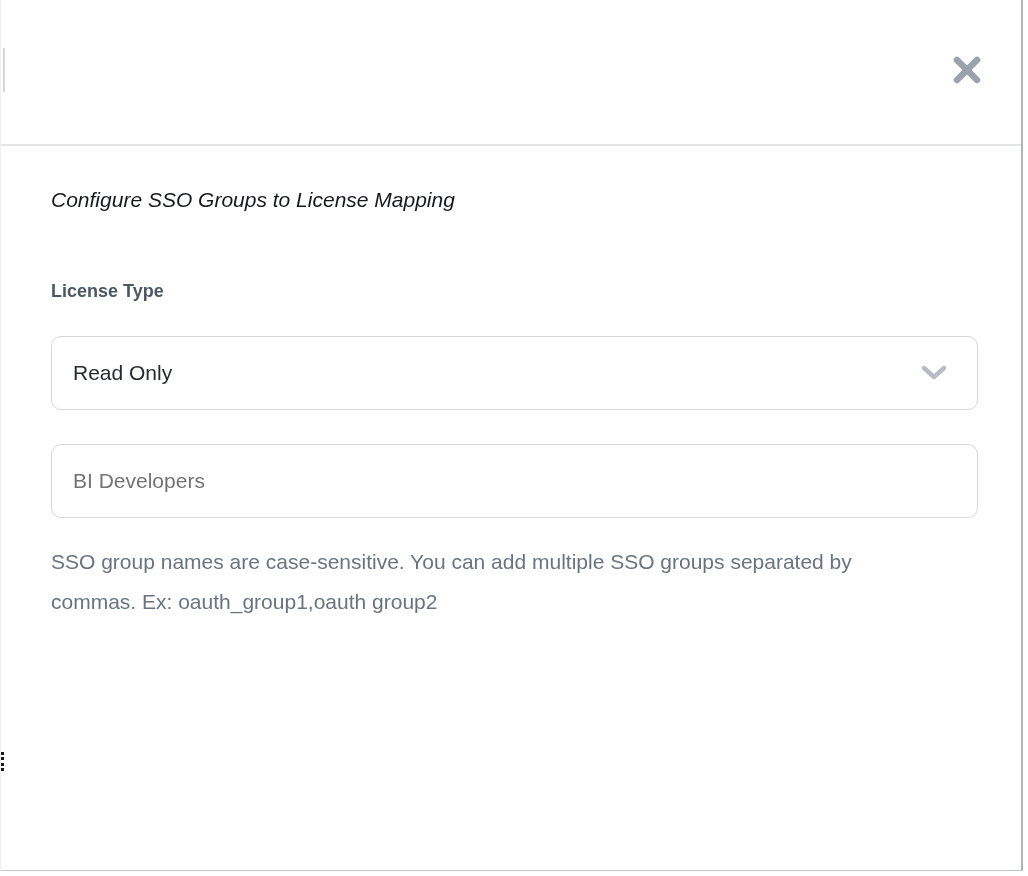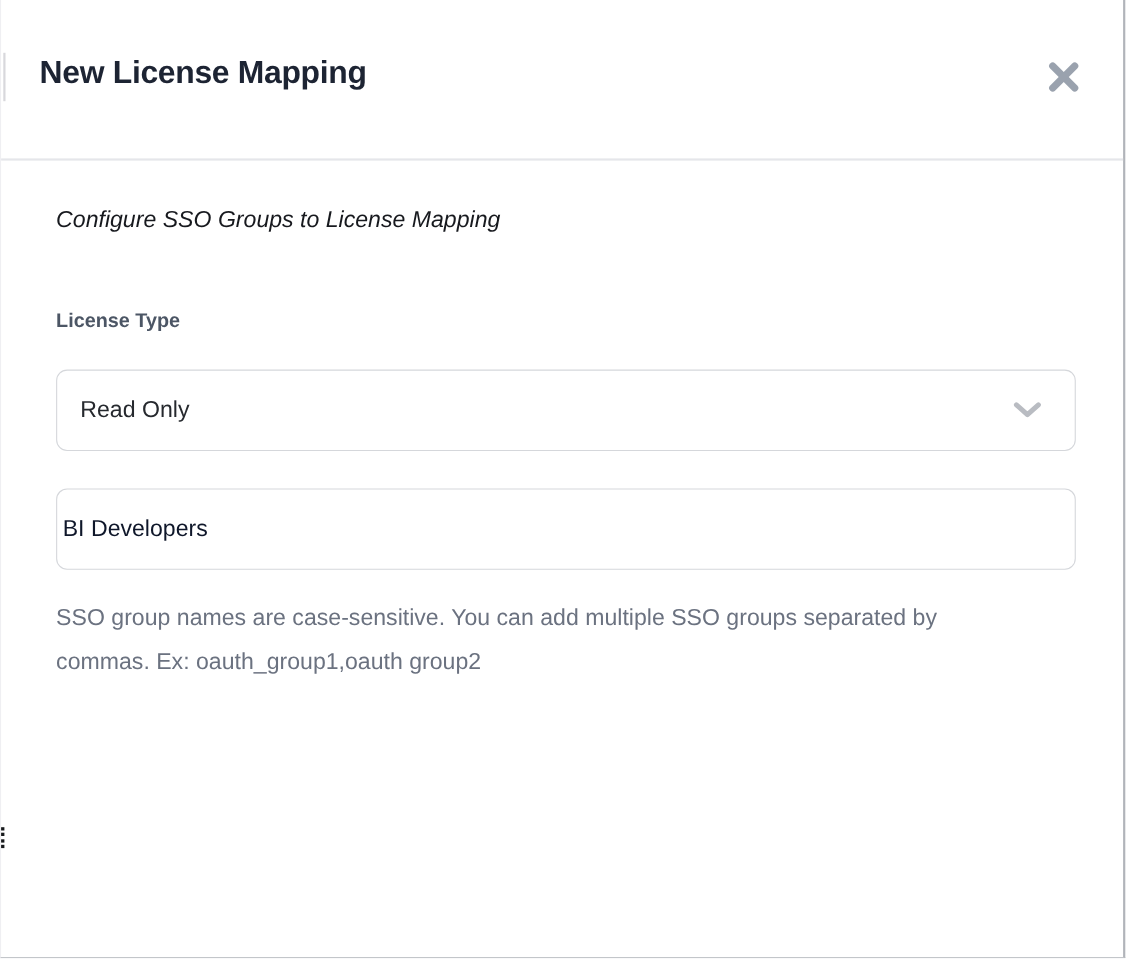--- a/index.html
+++ b/index.html
@@ -81,22 +81,22 @@
     color: #26292e;
     cursor: pointer;
   }
   .select-box .chevron {
     position: absolute;
     right: 30px; top: 50%;
     transform: translateY(-50%);
     line-height: 0;
   }
   .text-input {
-    padding-left: 5px;
-    color: #0f172a;
+    padding-left: 21px;
+    color: #737373;
     font-family: "Liberation Sans", sans-serif;
     outline: none;
   }
   .help-text {
     margin-top: 24px;
     max-width: 852px;
     font-size: 21px;
     line-height: 40px;
     color: #6b7280;
   }
@@ -120,21 +120,20 @@
   }
 </style>
 </head>
 <body>
 
 <div class="stage">
 
   <div class="modal">
 
     <div class="modal-header">
-      <div class="modal-title">New License Mapping</div>
       <button class="close-btn">
         <span>
           <svg width="30" height="30" viewBox="0 0 30 30">
             <line x1="5" y1="5" x2="25" y2="25" stroke="#9aa2ae" stroke-width="6.5" stroke-linecap="round"></line>
             <line x1="25" y1="5" x2="5" y2="25" stroke="#9aa2ae" stroke-width="6.5" stroke-linecap="round"></line>
           </svg>
         </span>
       </button>
     </div>
 

